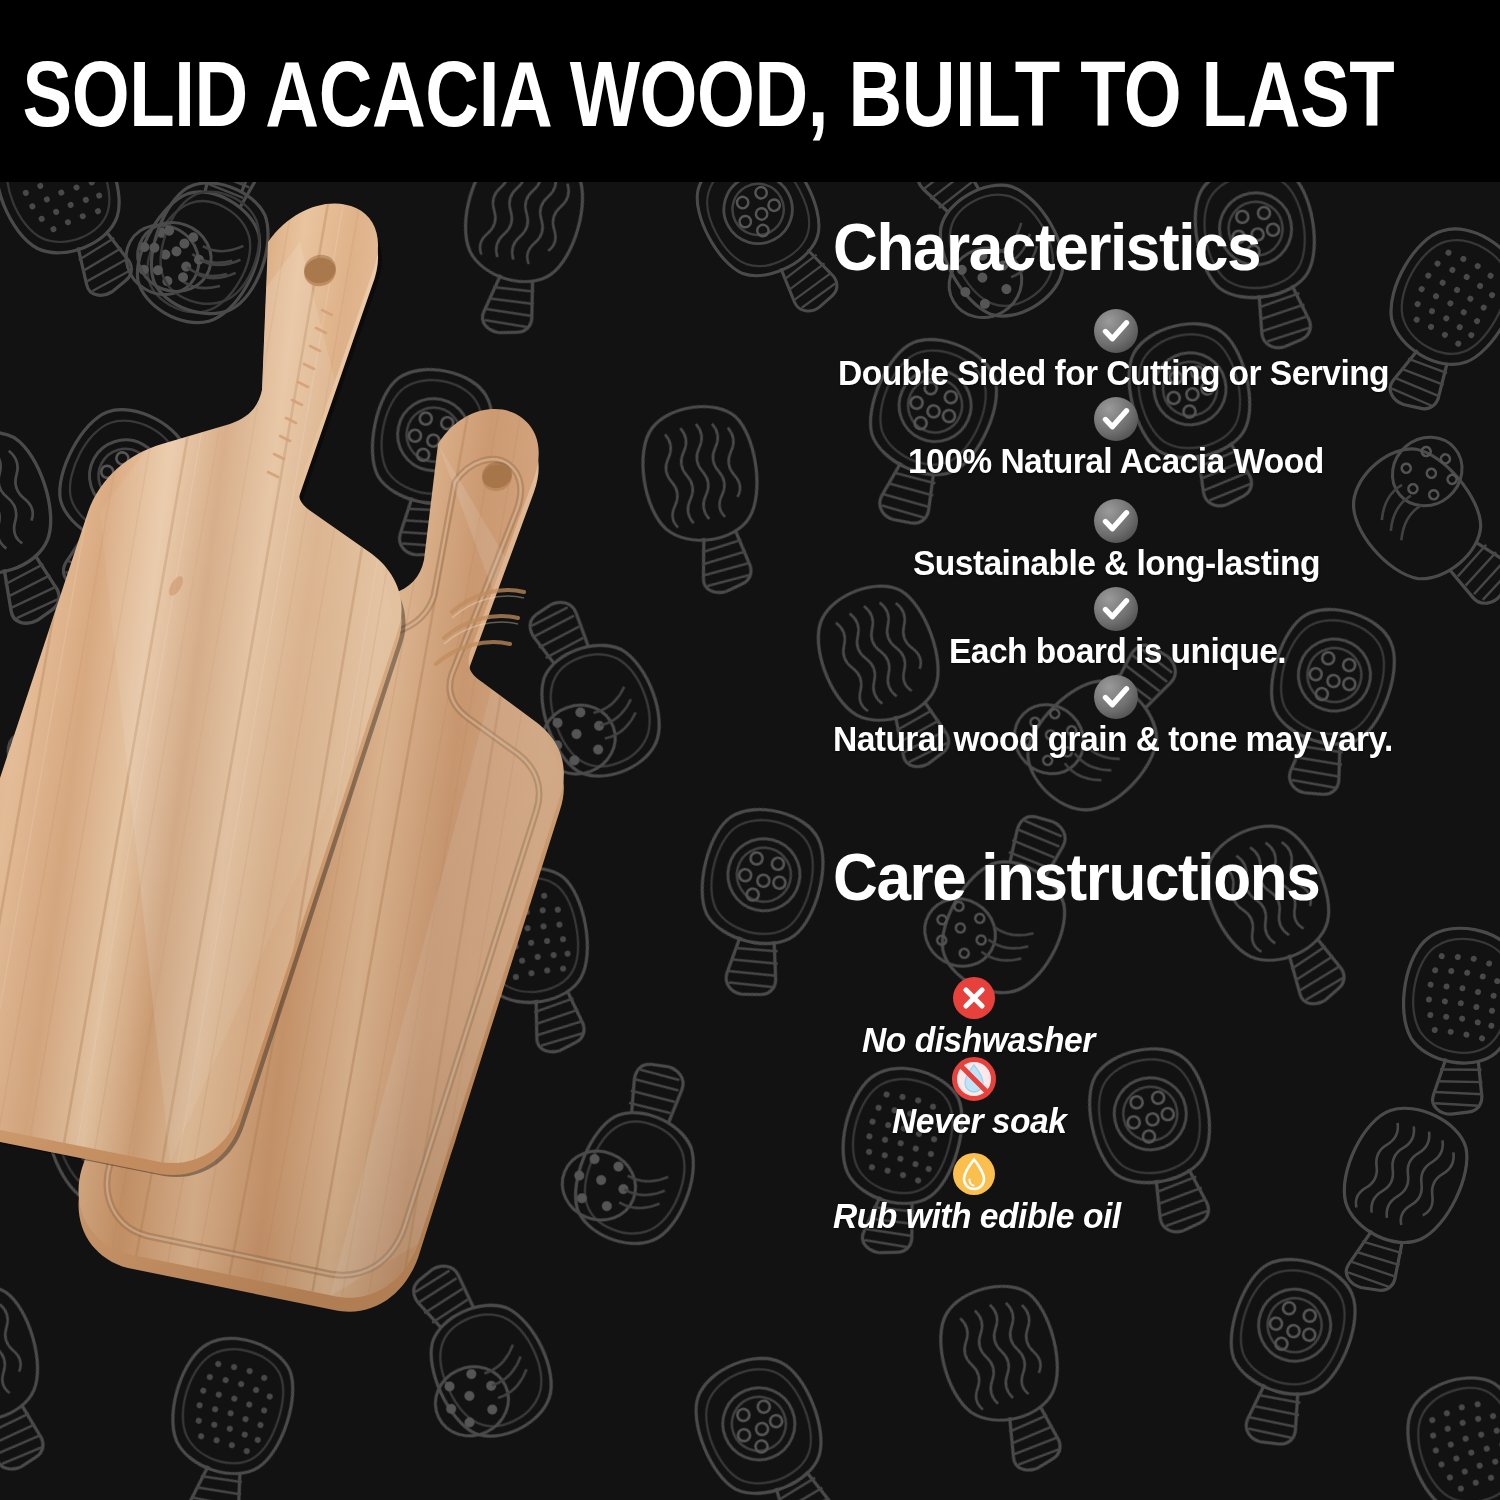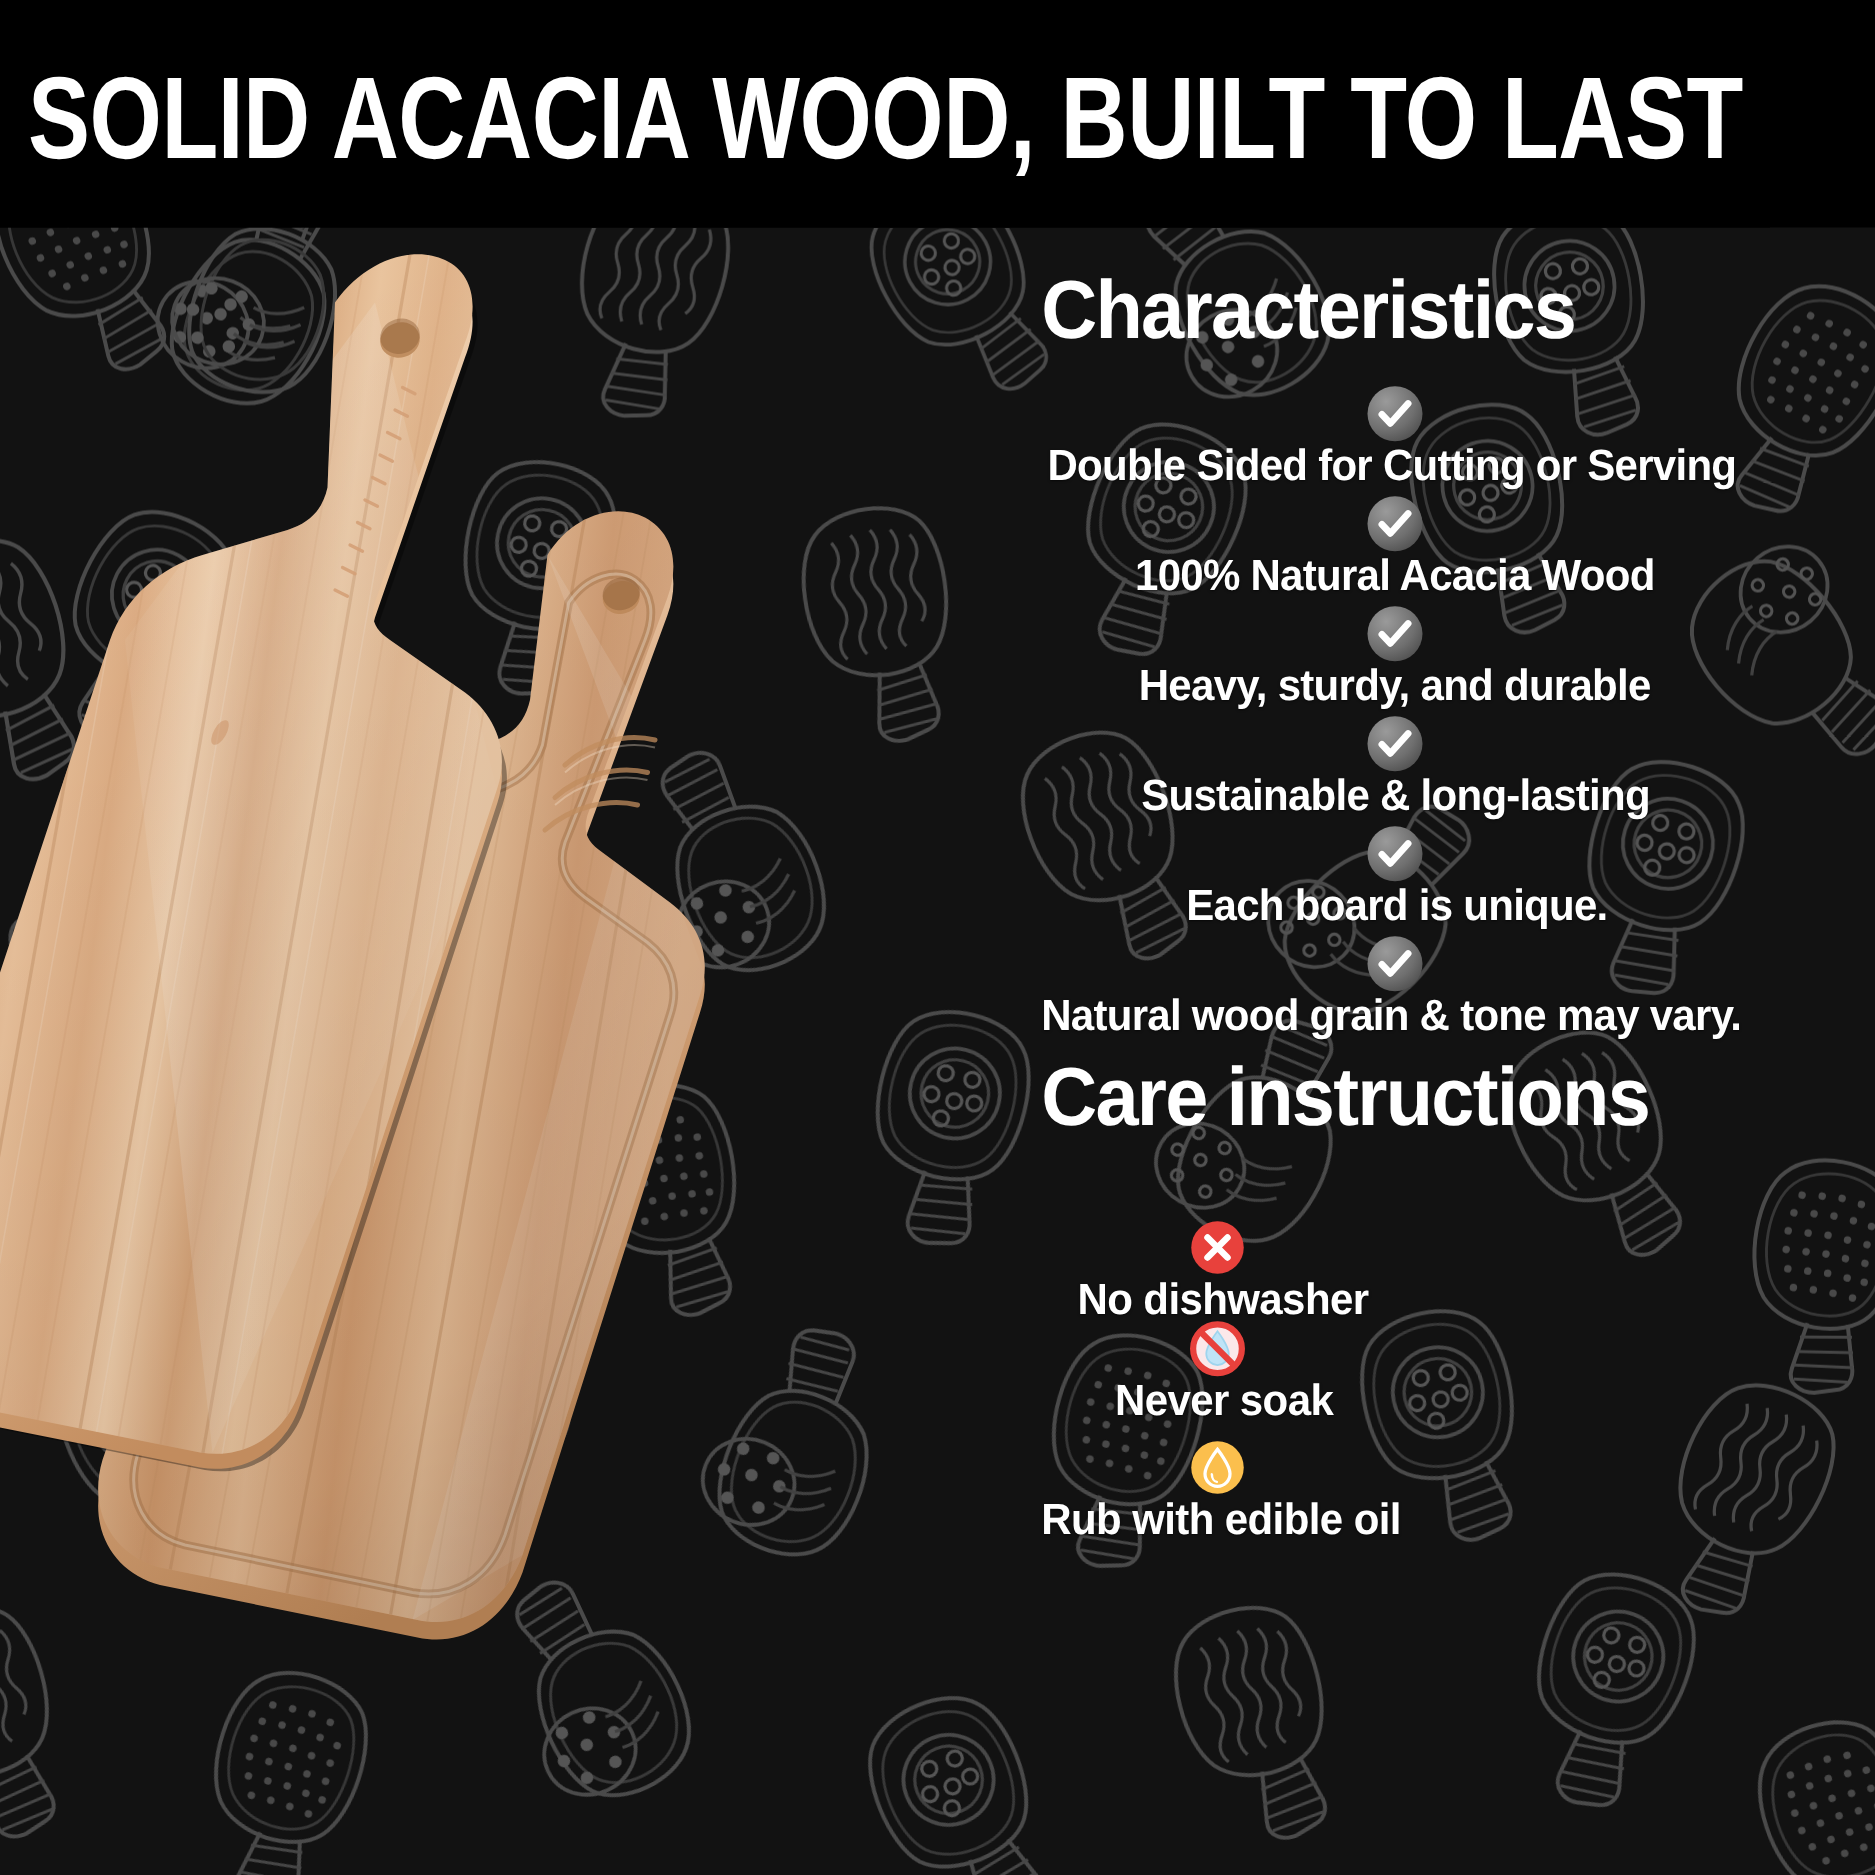--- a/index.html
+++ b/index.html
@@ -62,21 +62,21 @@
   .row-label{
     color:#fff;font-weight:700;line-height:1;white-space:nowrap;
     text-shadow:0 1px 2px rgba(0,0,0,.6);
   }
 
   
   #characteristics-list .row{height:74px;}
   #characteristics-list .row-label{font-size:35px;letter-spacing:-0.6px;transform:scaleX(0.96);transform-origin:left center;}
 
   
-  #care-list .row{height:67px;}
+  #care-list .row{height:67px;font-style:italic;}
   #care-list .row-label{font-size:35px;letter-spacing:-0.5px;transform:scaleX(0.96);transform-origin:left center;}
 
   .ico{flex:0 0 auto;width:48px;height:48px;margin-right:17px;position:relative;}
   .ico svg{display:block;width:48px;height:48px;}
 </style>
 </head>
 <body>
 
 <div id="page">
 
@@ -493,29 +493,20 @@
             <svg viewBox="0 0 48 48">
                 <circle cx="24" cy="24" r="22" fill="url(#gg1)"></circle>
             <path d="M13.5 24.5 l6.8 7.2 L34.5 15.8" fill="none" stroke="#fff" stroke-width="5.4" stroke-linecap="round" stroke-linejoin="round"></path>
               </svg>
           </span>
           <span class="row-label">100% Natural Acacia Wood</span>
         </li>
 
         <li style="height:14px"></li>
 
-        <li class="row">
-          <span class="ico">
-            <svg viewBox="0 0 48 48">
-                <circle cx="24" cy="24" r="22" fill="url(#gg1)"></circle>
-            <path d="M13.5 24.5 l6.8 7.2 L34.5 15.8" fill="none" stroke="#fff" stroke-width="5.4" stroke-linecap="round" stroke-linejoin="round"></path>
-              </svg>
-          </span>
-          <span class="row-label">Heavy, sturdy, and durable</span>
-        </li>
 
         <li style="height:14px"></li>
 
         <li class="row">
           <span class="ico">
             <svg viewBox="0 0 48 48">
                 <circle cx="24" cy="24" r="22" fill="url(#gg1)"></circle>
             <path d="M13.5 24.5 l6.8 7.2 L34.5 15.8" fill="none" stroke="#fff" stroke-width="5.4" stroke-linecap="round" stroke-linejoin="round"></path>
               </svg>
           </span>

